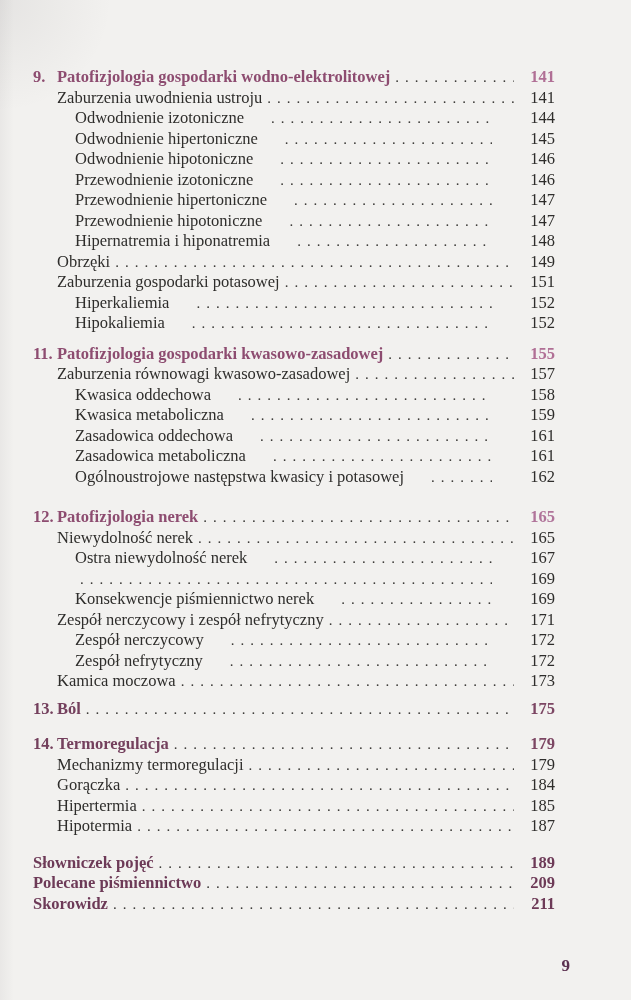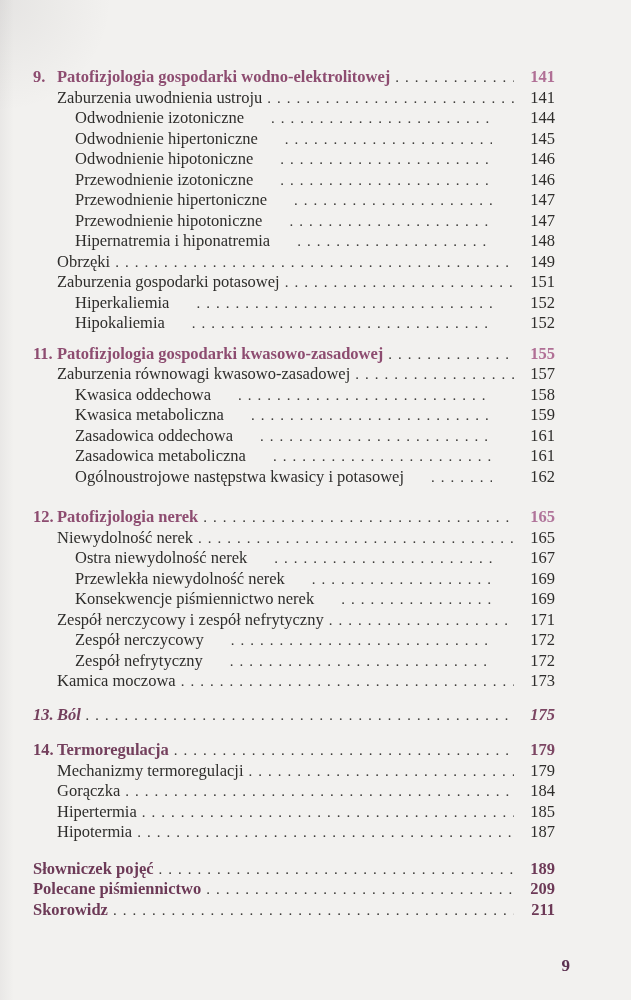--- a/index.html
+++ b/index.html
@@ -169,21 +169,20 @@
           <span class="label lvl-label">Niewydolność nerek</span>
           <span class="leader"></span>
           <span class="pagenum">165</span>
         </div>
         <div class="row lvl2">
           <span class="label lvl-label">Ostra niewydolność nerek</span>
           <span class="leader"></span>
           <span class="pagenum">167</span>
         </div>
         <div class="row lvl2">
-          <span class="label lvl-label">Przewlekła niewydolność nerek</span>
           <span class="leader"></span>
           <span class="pagenum">169</span>
         </div>
         <div class="row lvl2">
           <span class="label lvl-label">Konsekwencje piśmiennictwo nerek</span>
           <span class="leader"></span>
           <span class="pagenum">169</span>
         </div>
         <div class="row lvl1">
           <span class="label lvl-label">Zespół nerczycowy i zespół nefrytyczny</span>
@@ -199,21 +198,21 @@
           <span class="label lvl-label">Zespół nefrytyczny</span>
           <span class="leader"></span>
           <span class="pagenum">172</span>
         </div>
         <div class="row lvl1">
           <span class="label lvl-label">Kamica moczowa</span>
           <span class="leader"></span>
           <span class="pagenum">173</span>
         </div>
       </section>
-      <section class="toc-section" style="margin-top: 13px; font-style: italic;">
+      <section class="toc-section" style="margin-top: 7px;">
         <div class="row chapter" style="--accent: #74405d; --pgcolor: #7c4663;">
           <span class="num">13.</span>
           <span class="label">Ból</span>
           <span class="leader"></span>
           <span class="pagenum">175</span>
         </div>
       </section>
       <section class="toc-section" style="margin-top: 15px;">
         <div class="row chapter" style="--accent: #74405d; --pgcolor: #7c4663;">
           <span class="num">14.</span>

